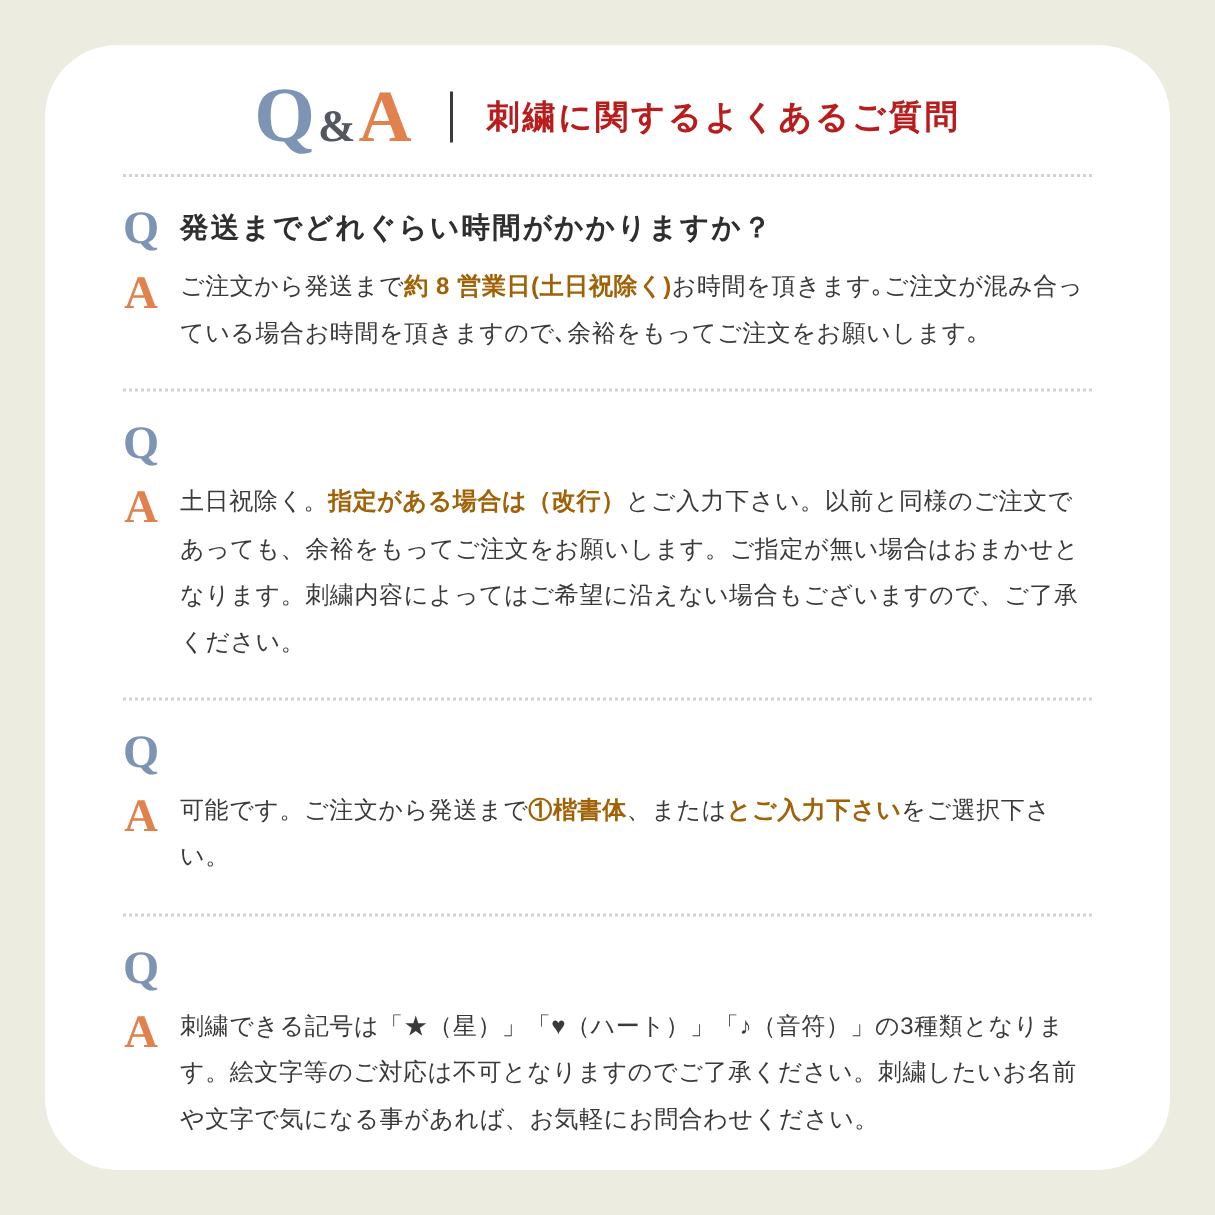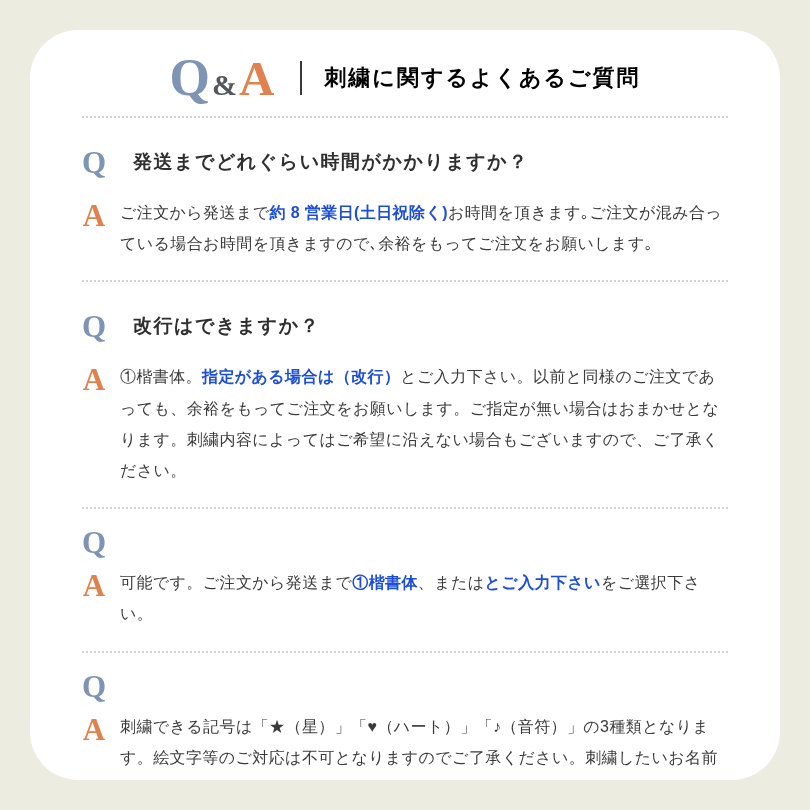--- a/index.html
+++ b/index.html
@@ -39,21 +39,21 @@
   .qa-a { font-size: 49px; color: #E0814E; }
   .sep-bar {
     width: 2px;
     height: 34px;
     background: #3A3A3A;
     margin: 0 22px 0 26px;
   }
   .header-title {
     font-size: 22px;
     font-weight: 700;
-    color: #000000;
+    color: #b91c1c;
     letter-spacing: 2px;
     margin: 0;
   }
   
   .divider {
     border: none;
     border-top: 2px dotted #D2D2D2;
     margin: 0;
   }
   
@@ -77,31 +77,31 @@
     text-align: center;
     line-height: 1;
   }
   .q-mark { font-size: 31px; color: #7E94B5; }
   .a-mark { font-size: 31px; color: #E0814E; margin-top: 3px; }
   .question {
     font-size: 19px;
     font-weight: 700;
     color: #2F2F2F;
     letter-spacing: 1.5px;
-    margin: 13px;
+    margin: 0;
   }
   .answer {
     font-size: 16px;
     line-height: 1.95;
     color: #3A3A3A;
     letter-spacing: 0.4px;
     margin: 0;
   }
   .answer .hl {
-    color: #1d4ed8;
+    color: #a16207;
     font-weight: 700;
   }
 </style>
 </head>
 <body>
 
 <div class="card">
 
   <div class="header">
     <div class="qa-logo">
@@ -122,25 +122,24 @@
       <span class="mark a-mark">A</span>
       <p class="answer"><span>ご注文から発送まで</span><span class="hl">約 8 営業日(土日祝除く)</span><span>お時間を頂きます｡ご注文が混み合っている場合お時間を頂きますので､余裕をもってご注文をお願いします｡</span></p>
     </div>
   </section>
 
   <hr class="divider">
 
   <section class="faq-item">
     <div class="q-row">
       <span class="mark q-mark">Q</span>
-      <h2 class="question">改行はできますか？</h2>
     </div>
     <div class="a-row">
       <span class="mark a-mark">A</span>
-      <p class="answer"><span>①楷書体。</span><span class="hl">指定がある場合は（改行）</span><span>とご入力下さい。以前と同様のご注文であっても、余裕をもってご注文をお願いします。ご指定が無い場合はおまかせとなります。刺繍内容によってはご希望に沿えない場合もございますので、ご了承ください。</span></p>
+      <p class="answer"><span>土日祝除く。</span><span class="hl">指定がある場合は（改行）</span><span>とご入力下さい。以前と同様のご注文であっても、余裕をもってご注文をお願いします。ご指定が無い場合はおまかせとなります。刺繍内容によってはご希望に沿えない場合もございますので、ご了承ください。</span></p>
     </div>
   </section>
 
   <hr class="divider">
 
   <section class="faq-item">
     <div class="q-row">
       <span class="mark q-mark">Q</span>
     </div>
     <div class="a-row">

